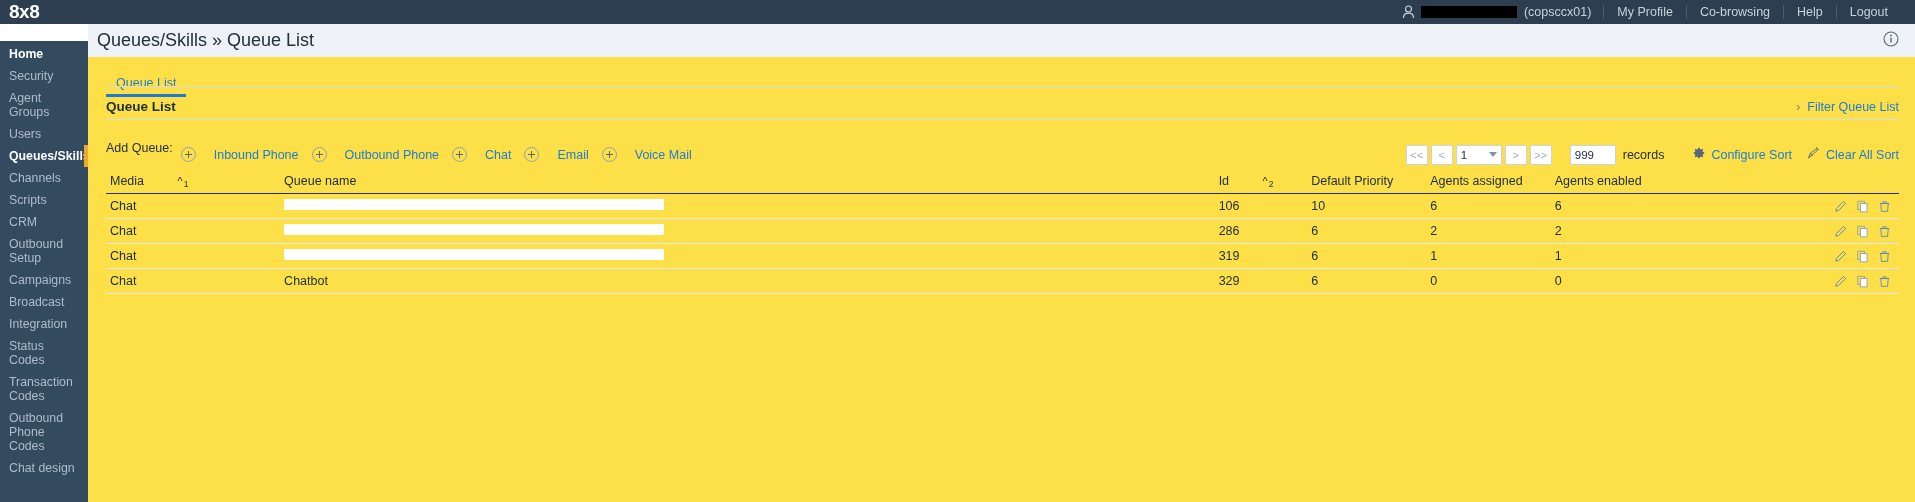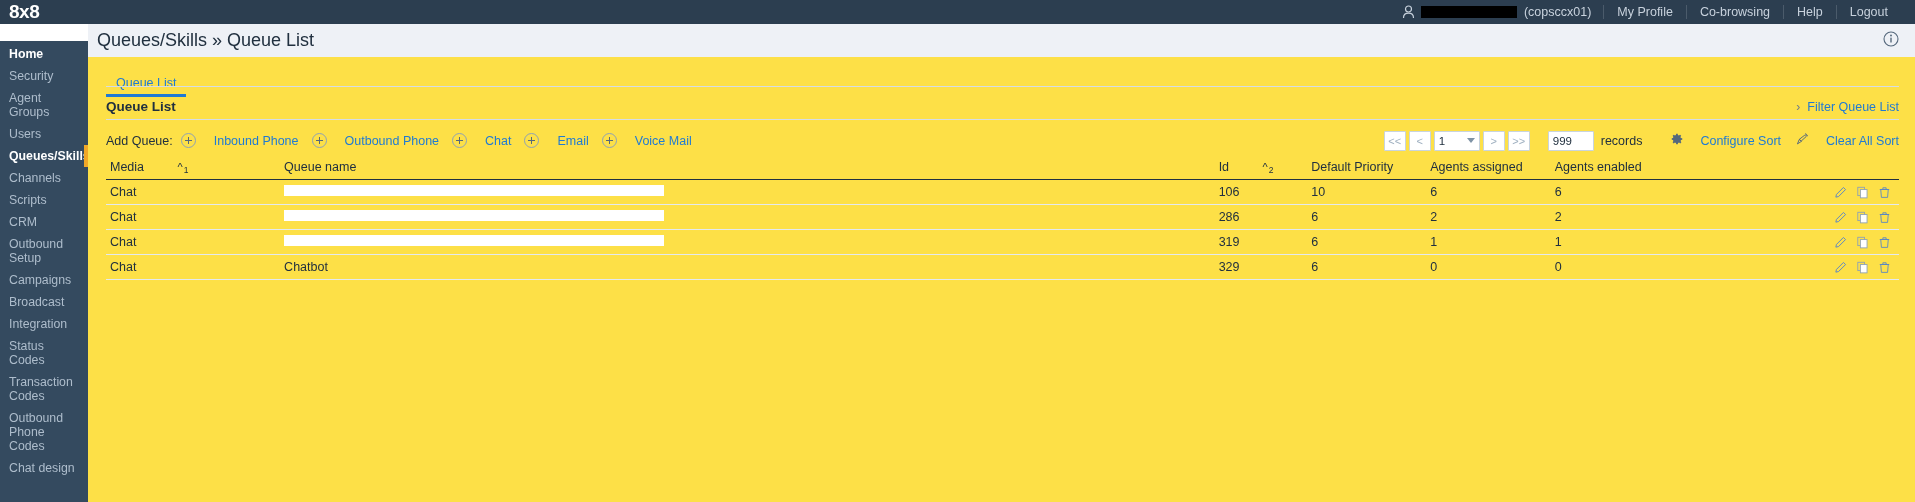--- a/index.html
+++ b/index.html
@@ -191,23 +191,22 @@
   .link {
     color: #1f7ad4;
     text-decoration: none;
     cursor: pointer;
     white-space: nowrap;
   }
 
   
   .toolbar {
     display: flex;
-    align-items: center;
     height: 27px;
-    margin-top: 7px;
+    margin-top: 21px;
     font-size: 12.5px;
     color: #21303f;
   }
   .add-label { margin-right: 8px; }
   .add-btn {
     display: inline-flex;
     align-items: center;
     gap: 18px;
     color: #1f7ad4;
     cursor: pointer;
@@ -288,21 +287,21 @@
   }
   .records-label {
     font-size: 12.5px;
     color: #21303f;
     margin-left: 7px;
     margin-right: 14px;
   }
   .tool-link {
     display: inline-flex;
     align-items: center;
-    gap: 16px;
+    gap: 5px;
     margin-left: 14px;
     font-size: 12.5px;
     cursor: pointer;
   }
 
   
   table.qlist {
     width: 100%;
     border-collapse: collapse;
     font-size: 12.5px;

